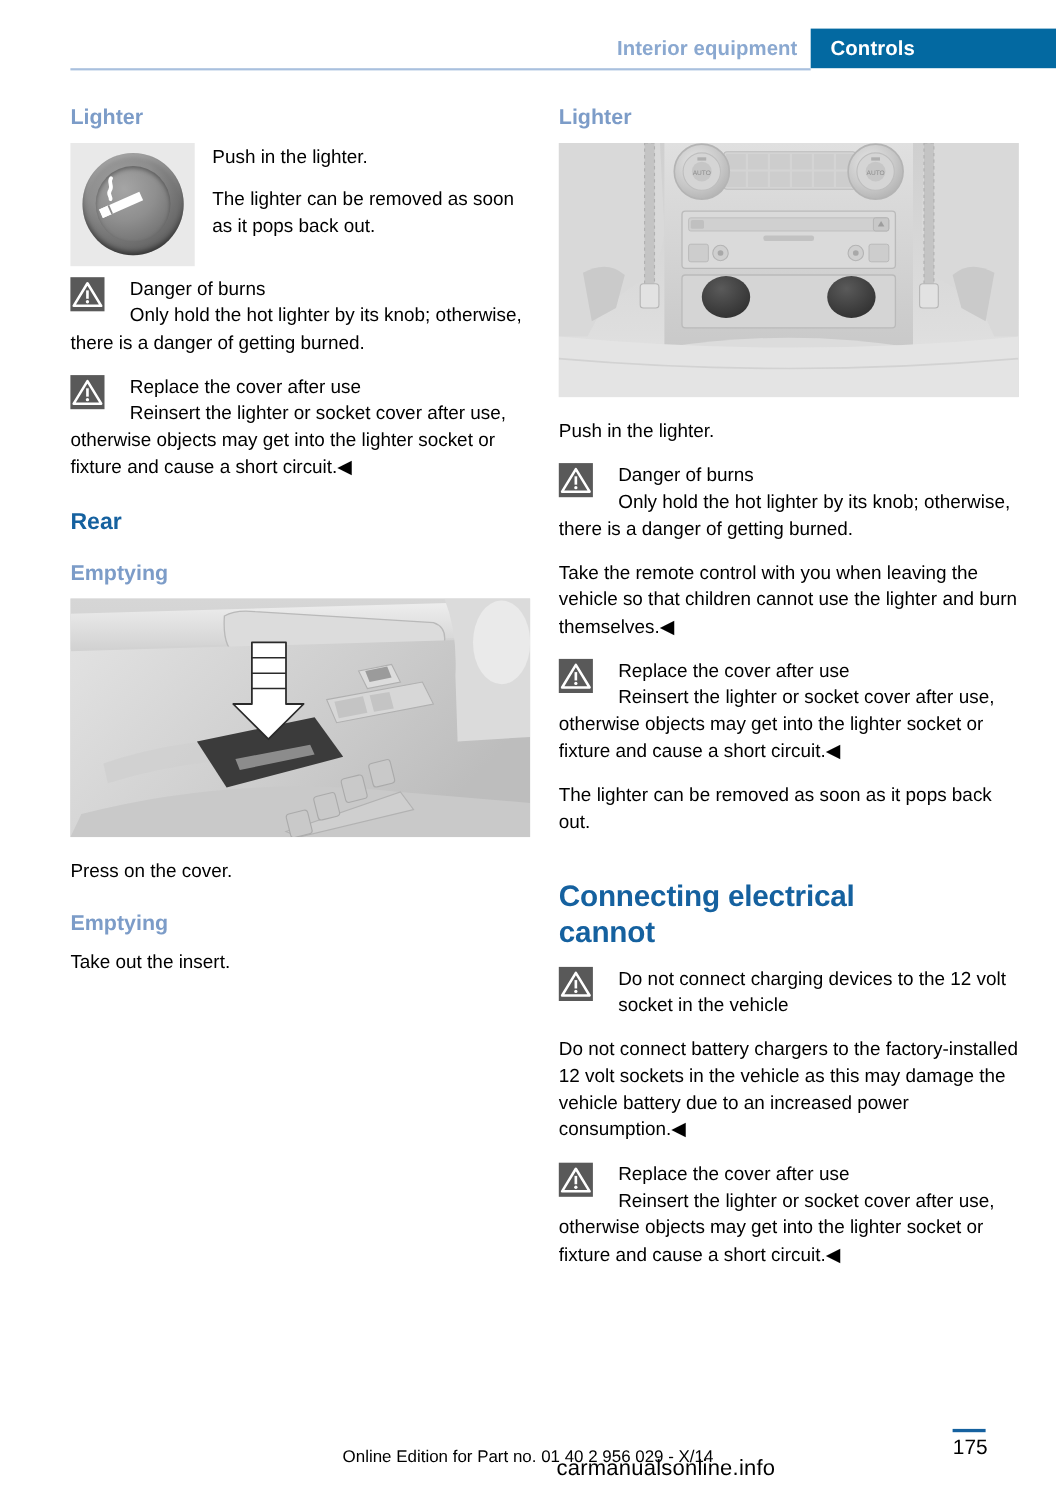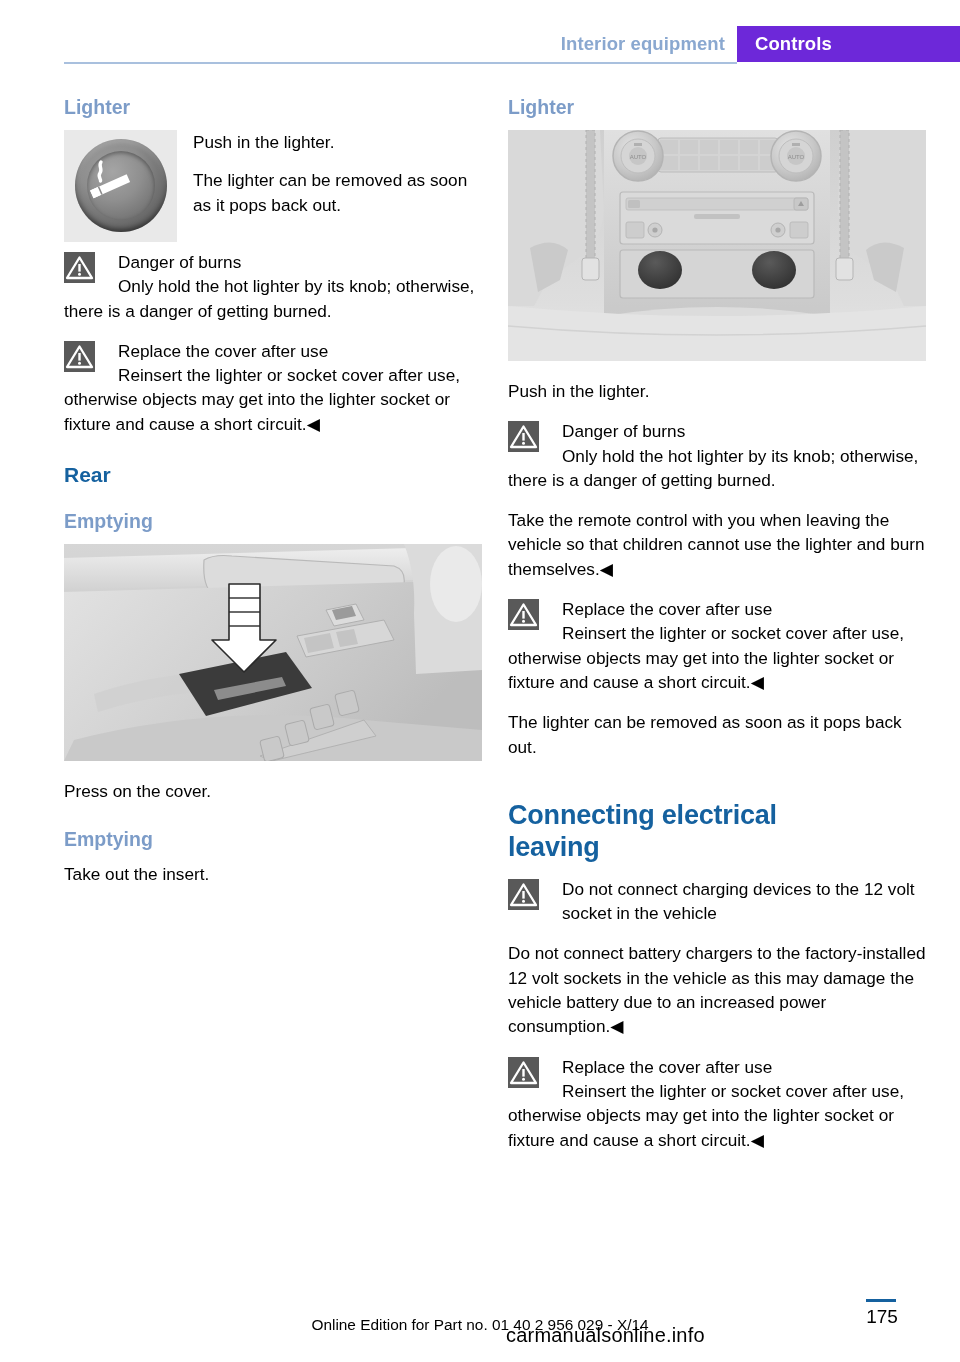--- a/index.html
+++ b/index.html
@@ -22,21 +22,21 @@
     top: 0; left: 0;
     width: 960px;
     height: 62px;
   }
   .header-banner {
     position: absolute;
     top: 26px;
     left: 737px;
     width: 223px;
     height: 36px;
-    background: #6d28d9;
+    background: #0369a1;
   }
   .header-banner-label {
     position: absolute;
     left: 18px;
     top: 7px;
     font-size: 18.5px;
     font-weight: bold;
     color: #ffffff;
     letter-spacing: 0.1px;
     white-space: nowrap;
@@ -486,21 +486,21 @@
           <rect x="14.3" y="12" width="2.4" height="7.6" fill="#ffffff"></rect>
           <circle cx="15.5" cy="22.3" r="1.5" fill="#ffffff"></circle>
         </svg>
       </div>
       <p class="warn-title">Replace the cover after use</p>
       <p class="warn-text">Reinsert the lighter or socket cover after use, otherwise objects may get into the lighter socket or fixture and cause a short circuit.◀</p>
     </div>
 
     <p class="body">The lighter can be removed as soon as it pops back out.</p>
 
-    <h1 class="title" style="margin-top:40px;width:320px;">Connecting electrical leaving</h1>
+    <h1 class="title" style="margin-top:40px;width:320px;">Connecting electrical cannot</h1>
 
 
     <div class="warn">
       <div class="warn-icon">
         <svg width="31" height="31" viewBox="0 0 31 31">
           <polygon points="15.5,5.5 28,26 3,26" fill="none" stroke="#ffffff" stroke-width="2.3" stroke-linejoin="round"></polygon>
           <rect x="14.3" y="12" width="2.4" height="7.6" fill="#ffffff"></rect>
           <circle cx="15.5" cy="22.3" r="1.5" fill="#ffffff"></circle>
         </svg>
       </div>

